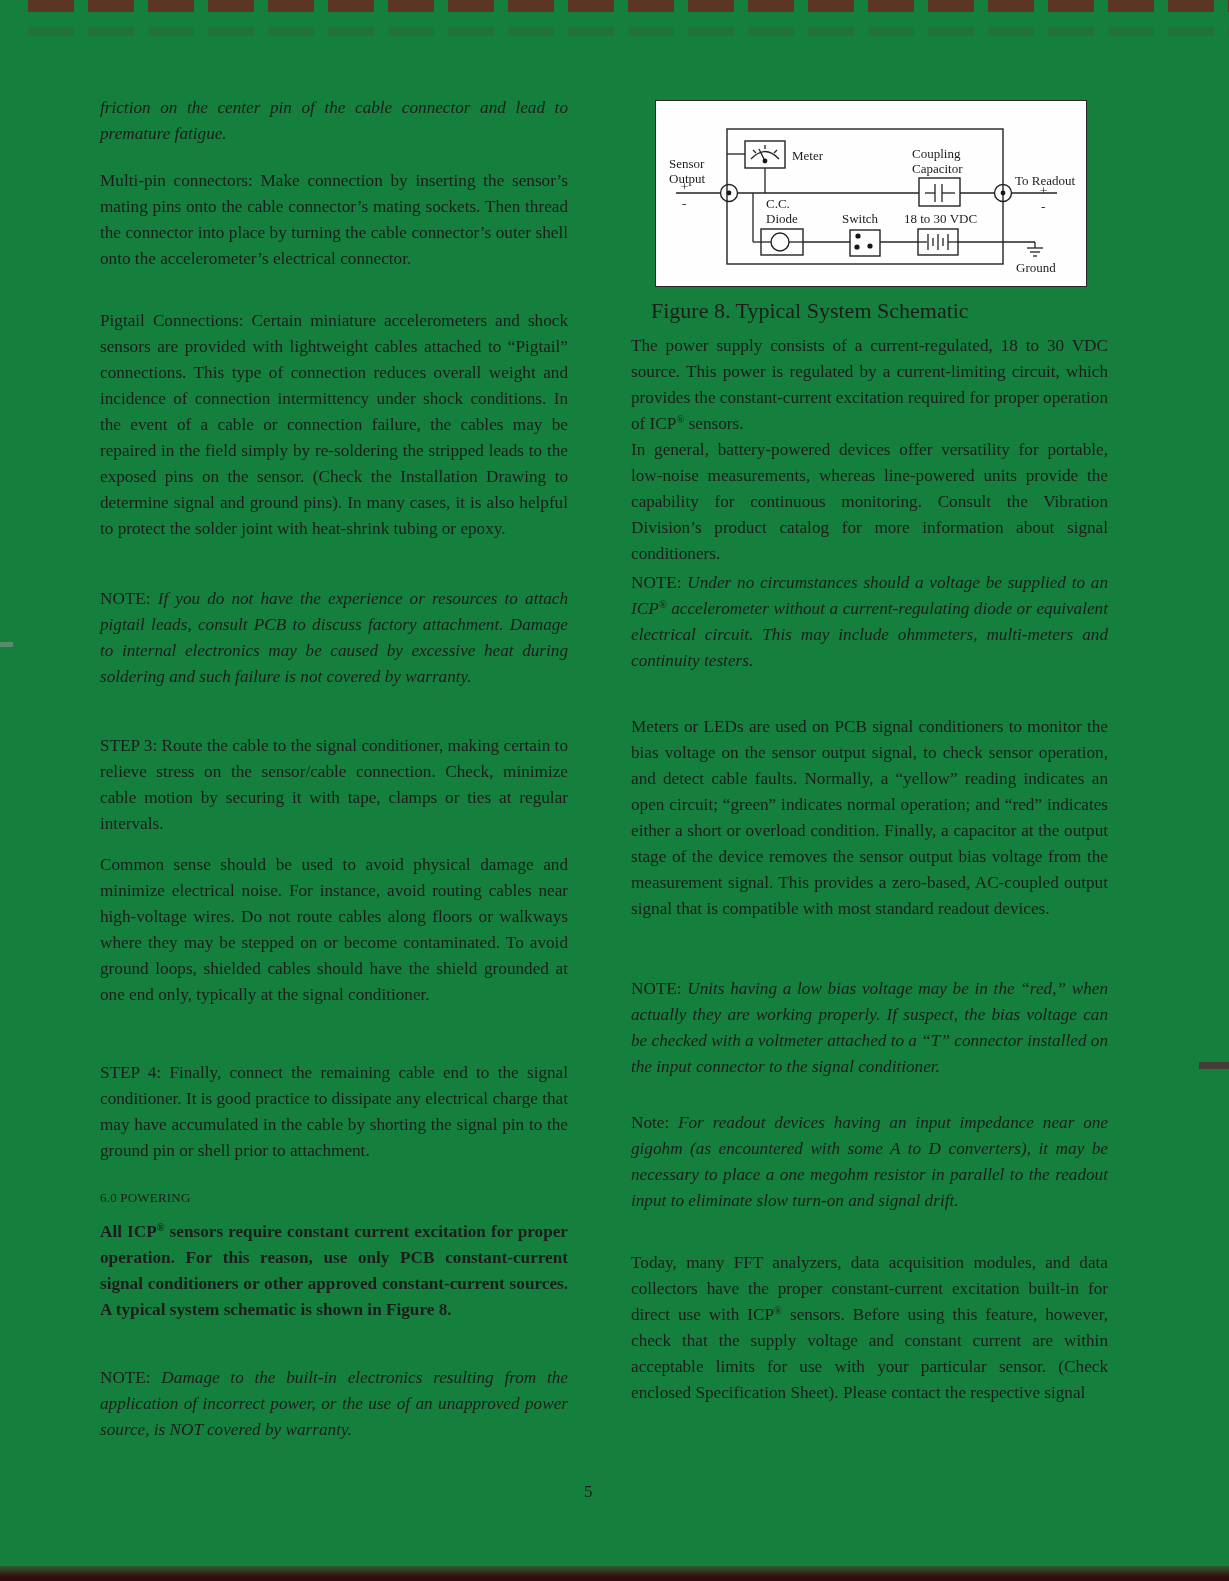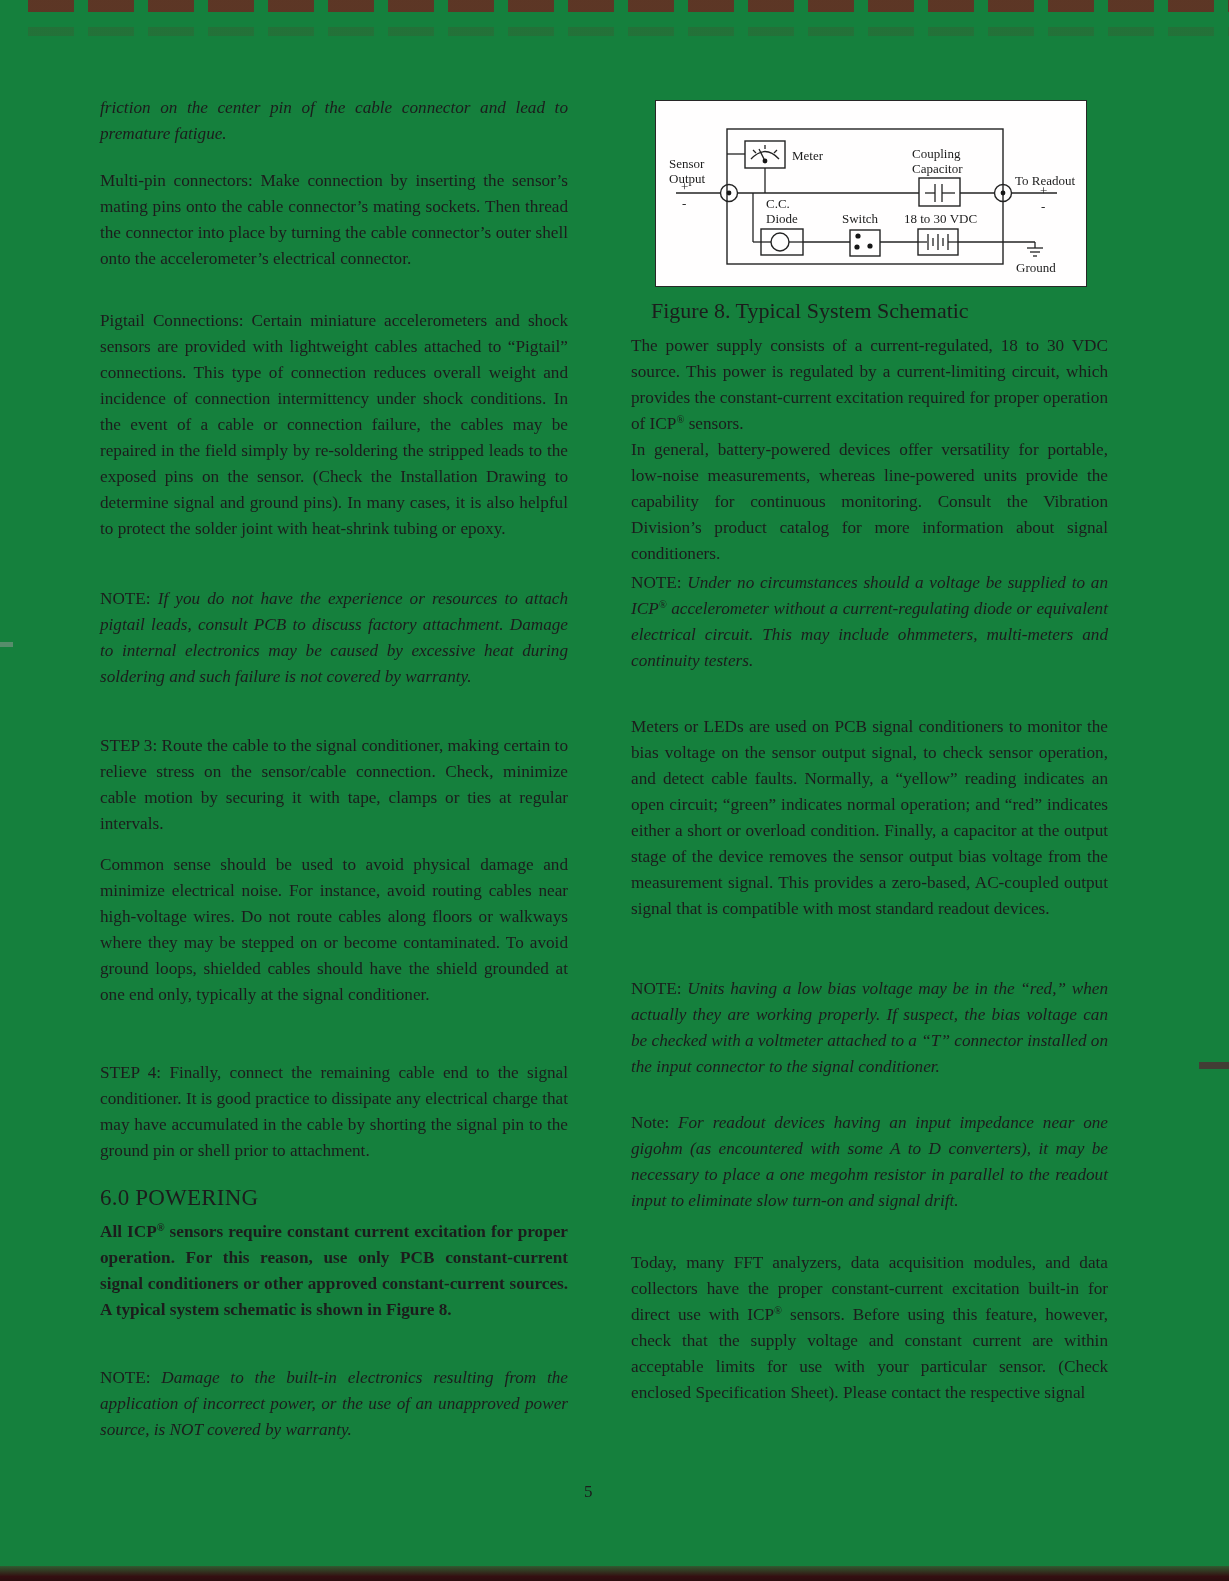--- a/index.html
+++ b/index.html
@@ -3,21 +3,21 @@
 <meta charset="utf-8">
 <style>
   html,body{margin:0;padding:0;background:#ffffff;}
   #page{position:relative;width:1229px;height:1581px;background:#15803d;overflow:hidden;
         font-family:"Liberation Serif","DejaVu Serif",serif;color:#1c1c1c;padding-left:16px;}
   .col{position:absolute;top:92px;}
   #col-left{left:100px;width:468px;}
   #col-right{left:631px;width:477px;}
   .para{position:absolute;left:0;width:100%;margin:0;text-align:justify;
         font-size:17.2px;line-height:26px;}
-  .para.heading{font-size:23px;text-align:left;letter-spacing:.2px;}
+  .para.heading{font-size:13px;text-align:left;letter-spacing:.2px;}
   .b{font-weight:normal;}
   .i{font-style:italic;}
   sup{font-size:10.5px;line-height:0;vertical-align:6px;}
   
   #figure-box{position:absolute;left:16px;top:8px;width:430px;height:185px;
               border:1.6px solid #272727;background:#fffefe;margin-left:8px;}
   #figure-caption{position:absolute;left:12px;top:198px;font-size:22px;margin:8px;}
   svg text{font-family:"Liberation Serif","DejaVu Serif",serif;font-size:13px;fill:#1c1c1c;}
   svg .wire{stroke:#232323;stroke-width:1.3;fill:none;}
   svg .boxline{stroke:#232323;stroke-width:1.4;fill:none;}

